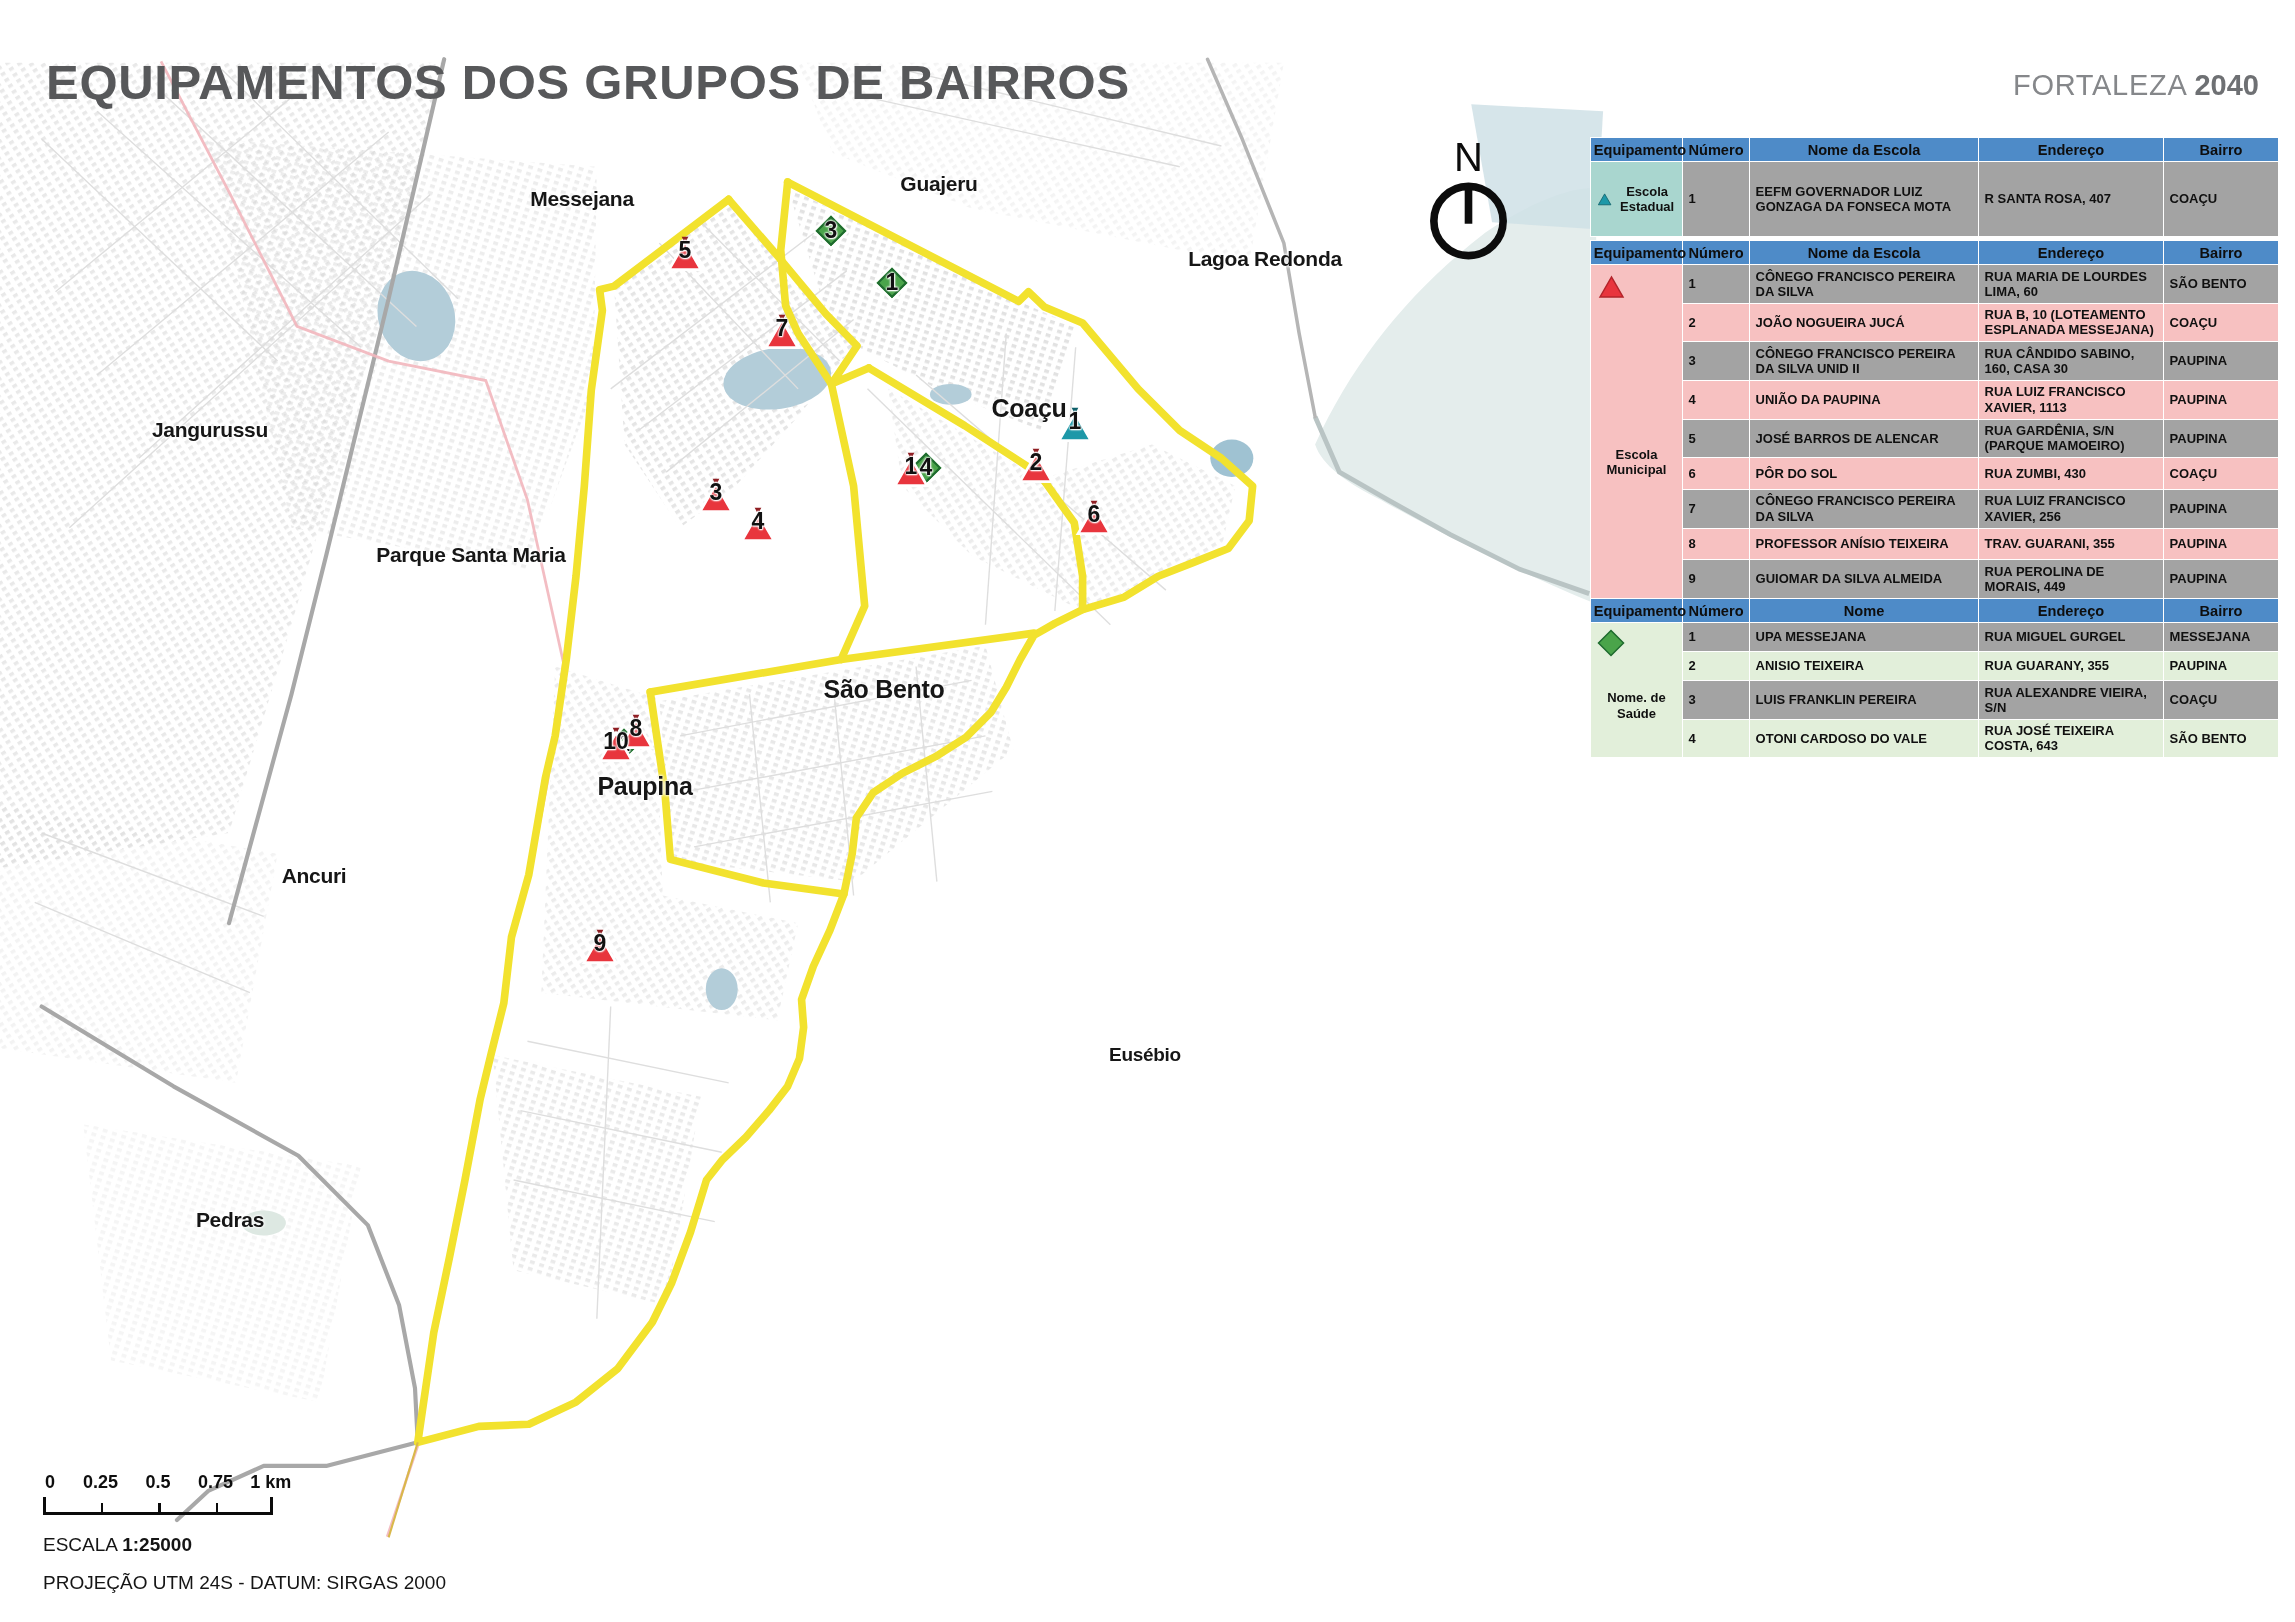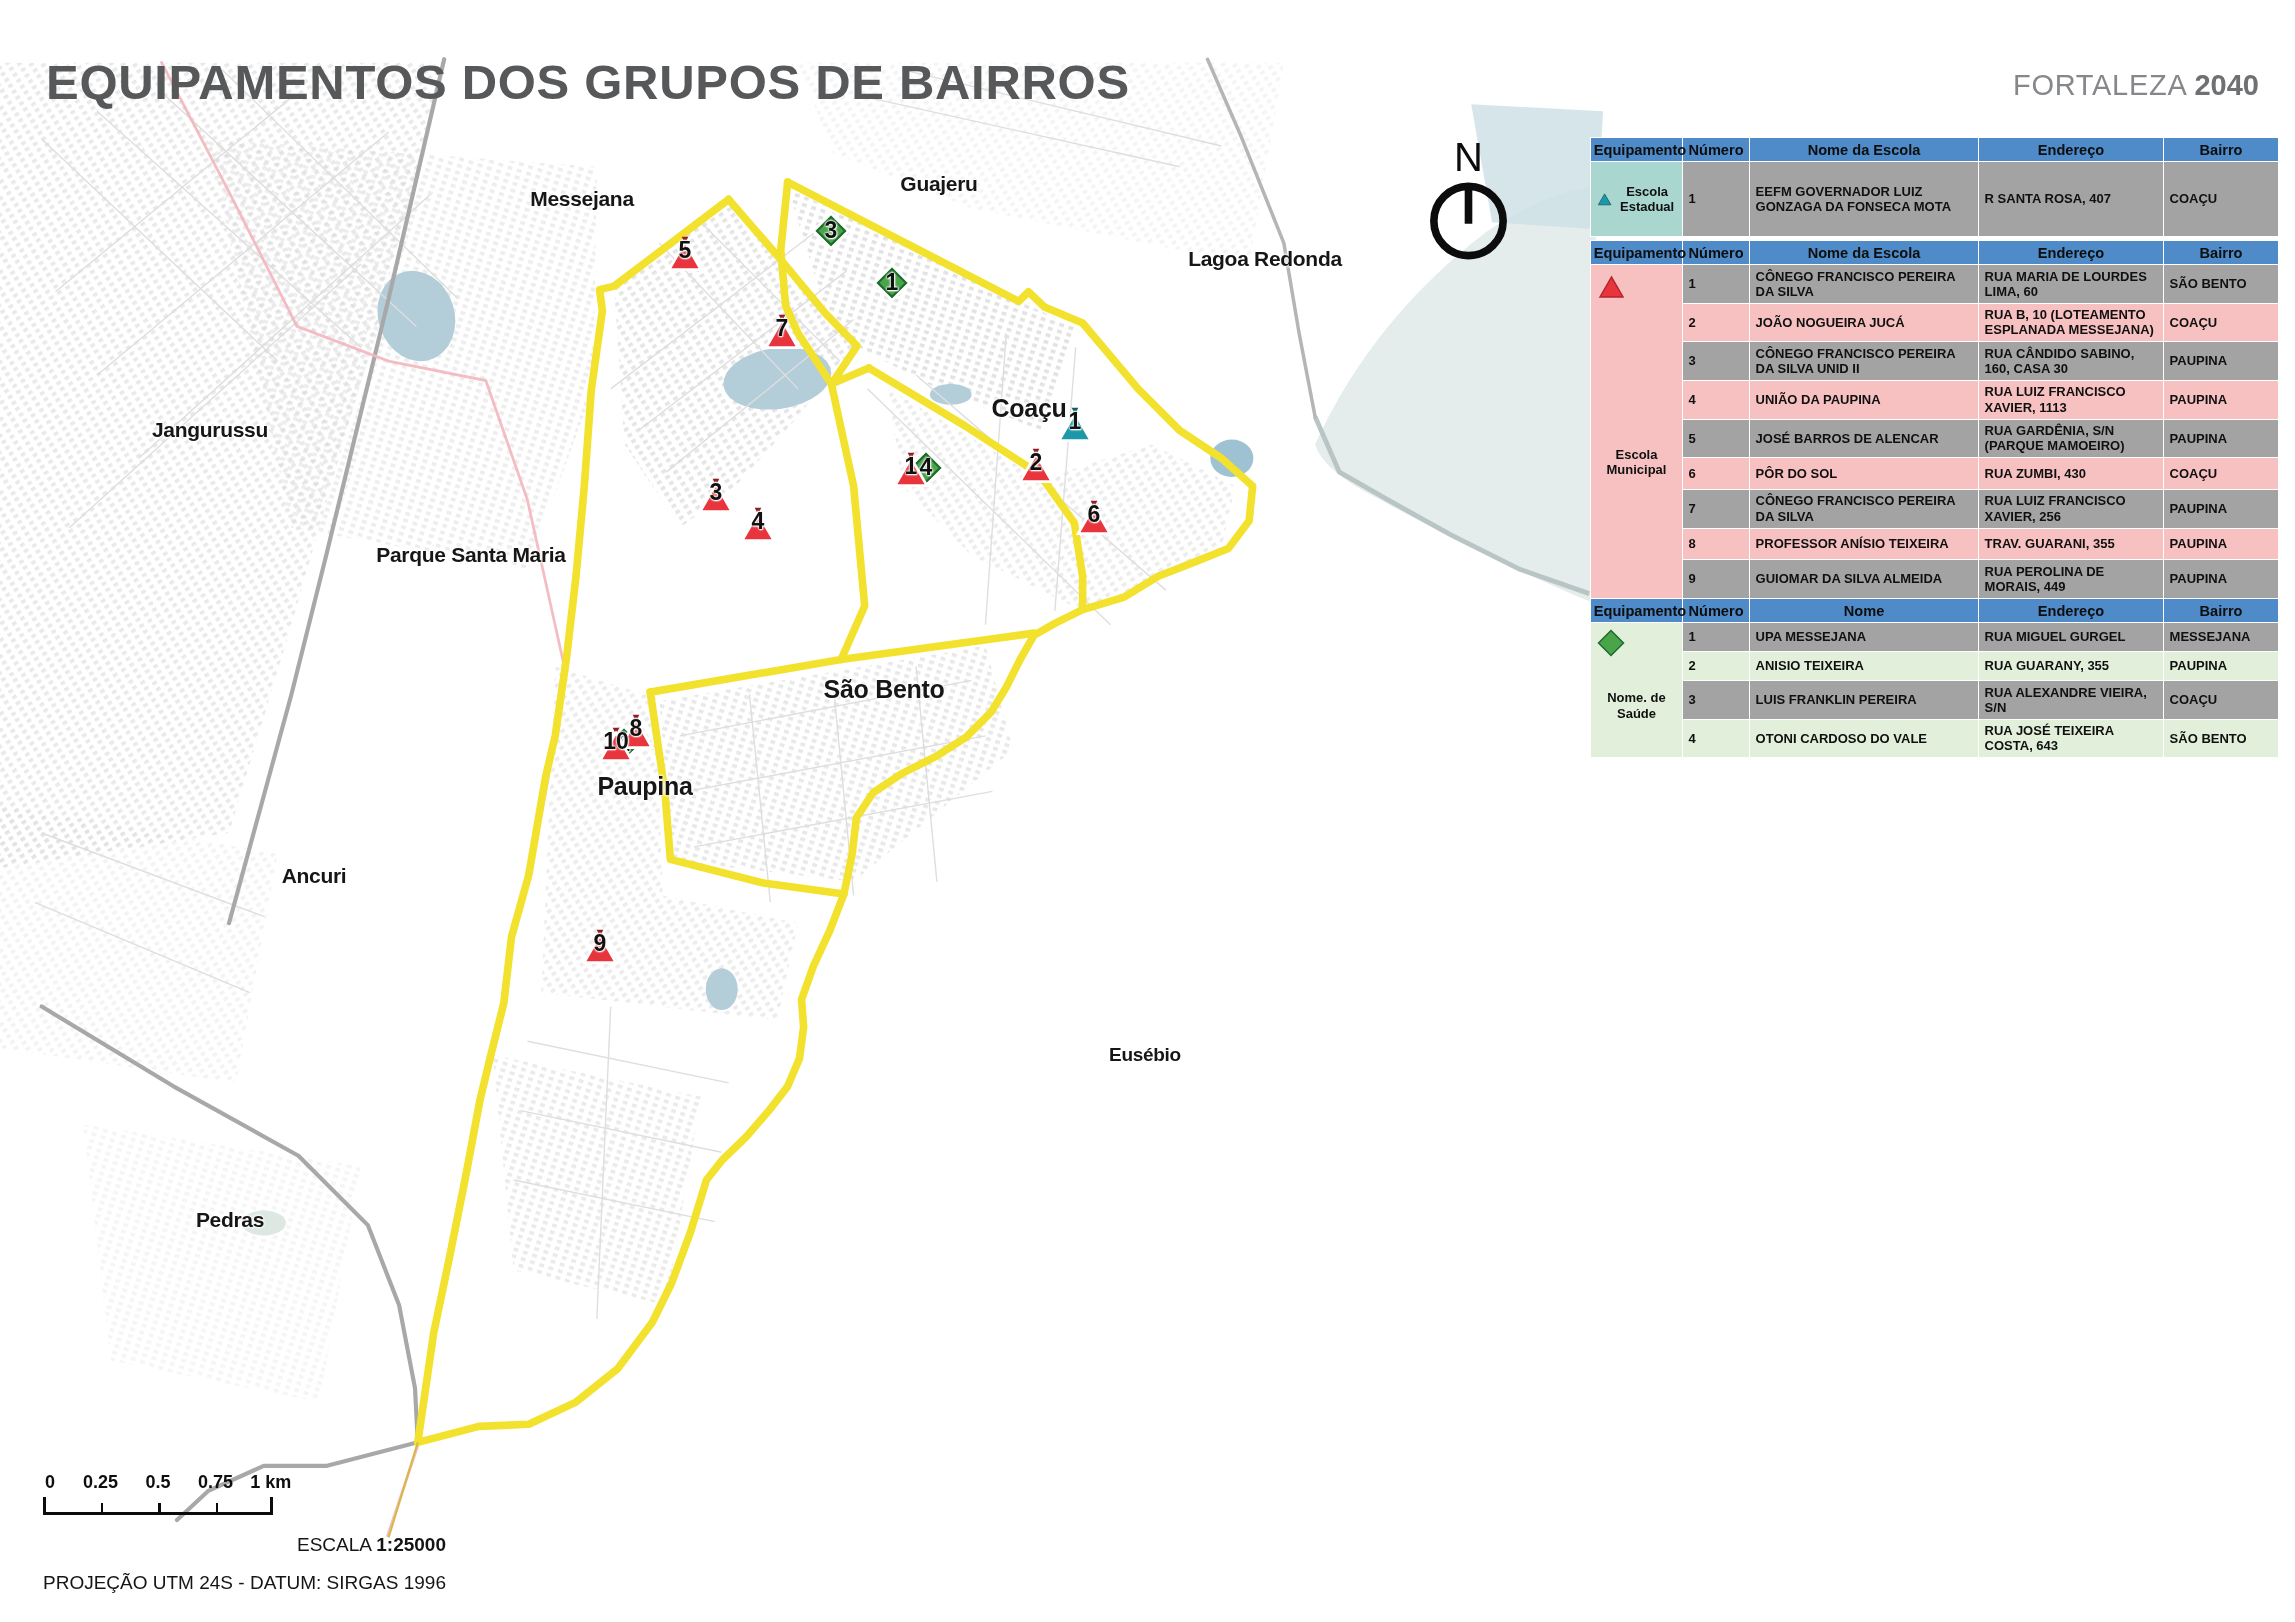--- a/index.html
+++ b/index.html
@@ -57,21 +57,21 @@
   .legend-item .lg-label{font-size:23.6px;font-weight:700;color:#0e0e0e;letter-spacing:-0.3px;}
 
   
   .scalebar{position:absolute;left:43px;top:1472px;z-index:4;}
   .sb-labels{position:relative;width:230px;height:22px;font-size:18px;font-weight:700;color:#0e0e0e;}
   .sb-labels span{position:absolute;transform:translateX(-50%);white-space:nowrap;}
   .sb-bar{position:relative;width:230px;height:15.3px;border-bottom:3.5px solid #0b0b0b;margin-top:2.8px;}
   .sb-bar i{position:absolute;bottom:0;width:2.8px;background:#0b0b0b;}
   .sb-t0{left:0;height:15.3px;} .sb-t25{left:25%;height:9px;} .sb-t50{left:50%;height:9px;}
   .sb-t75{left:75%;height:9px;} .sb-t100{right:0;height:15.3px;}
-  .sb-scale{margin-top:19.4px;font-size:19px;color:#151515;text-align:right;}
+  .sb-scale{margin-top:19.4px;font-size:19px;color:#151515;}
   .sb-scale .v{font-weight:800;}
   .sb-proj{margin-top:15.3px;font-size:19px;color:#151515;white-space:nowrap;}
 </style>
 </head>
 <body>
 
 <div id="app">
 
   <svg id="basemap" width="2295" height="1623" viewBox="0 0 3307 2338" xmlns="http://www.w3.org/2000/svg">
     <defs>
@@ -496,17 +496,17 @@
       <i class="sb-t0"></i>
         <i class="sb-t25"></i>
         <i class="sb-t50"></i>
         <i class="sb-t75"></i>
         <i class="sb-t100"></i>
     </div>
     <div class="sb-scale">
       <span>ESCALA</span>
       <span class="v">1:25000</span>
     </div>
-    <div class="sb-proj">PROJEÇÃO UTM 24S - DATUM: SIRGAS 1996</div>
+    <div class="sb-proj">PROJEÇÃO UTM 24S - DATUM: SIRGAS 2000</div>
   </div>
 
 </div>
 
 
 </body></html>

